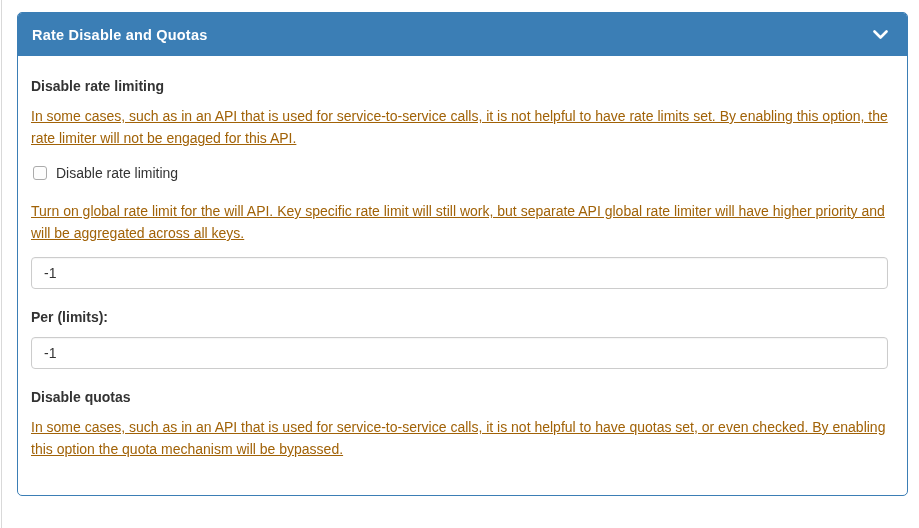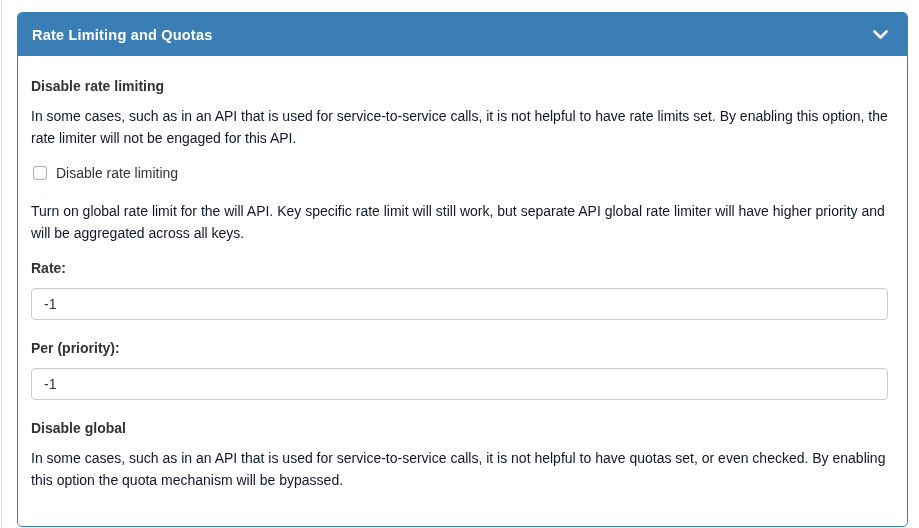--- a/index.html
+++ b/index.html
@@ -49,22 +49,23 @@
     line-height: 22px;
   }
   .section-heading {
     font-size: 14px;
     font-weight: bold;
     color: #333333;
     margin: 0 0 8px 0;
   }
   .section-desc {
     margin: 0 0 13px 0;
-    color: #0f172a;
+    color: #a16207;
     max-width: 868px;
+    text-decoration: underline;
   }
   .checkbox-row {
     display: flex;
     align-items: center;
     margin: 0 0 16px 0;
   }
   .checkbox-row input[type="checkbox"] {
     -webkit-appearance: none;
     appearance: none;
     width: 14px; height: 14px;
@@ -100,42 +101,41 @@
   }
 </style>
 </head>
 <body>
 
 <div class="page-edge"></div>
 
 <div class="panel">
 
   <div class="panel-header">
-    <span class="panel-title">Rate Limiting and Quotas</span>
+    <span class="panel-title">Rate Disable and Quotas</span>
     <span class="chevron">
       <svg width="15" height="10" viewBox="0 0 15 10">
         <polyline points="1.5,1.5 7.5,7.5 13.5,1.5" fill="none" stroke="#ffffff" stroke-width="2.6" stroke-linecap="round" stroke-linejoin="round"></polyline>
       </svg>
     </span>
   </div>
 
   <div class="panel-body">
 
     <h4 class="section-heading">Disable rate limiting</h4>
     <p class="section-desc">In some cases, such as in an API that is used for service-to-service calls, it is not helpful to have rate limits set. By enabling this option, the rate limiter will not be engaged for this API.</p>
     <div class="checkbox-row">
       <input type="checkbox" id="cb-disable-rate" style="">
       <label for="cb-disable-rate">Disable rate limiting</label>
     </div>
 
     <p class="section-desc">Turn on global rate limit for the will API. Key specific rate limit will still work, but separate API global rate limiter will have higher priority and will be aggregated across all keys.</p>
 
-    <div class="field-label">Rate:</div>
     <input class="text-input" type="text" value="-1" style="">
 
-    <div class="field-label">Per (priority):</div>
+    <div class="field-label">Per (limits):</div>
     <input class="text-input" type="text" value="-1" style="">
 
-    <h4 class="section-heading">Disable global</h4>
+    <h4 class="section-heading">Disable quotas</h4>
     <p class="section-desc">In some cases, such as in an API that is used for service-to-service calls, it is not helpful to have quotas set, or even checked. By enabling this option the quota mechanism will be bypassed.</p>
 
   </div>
 </div>
 
 </body></html>

